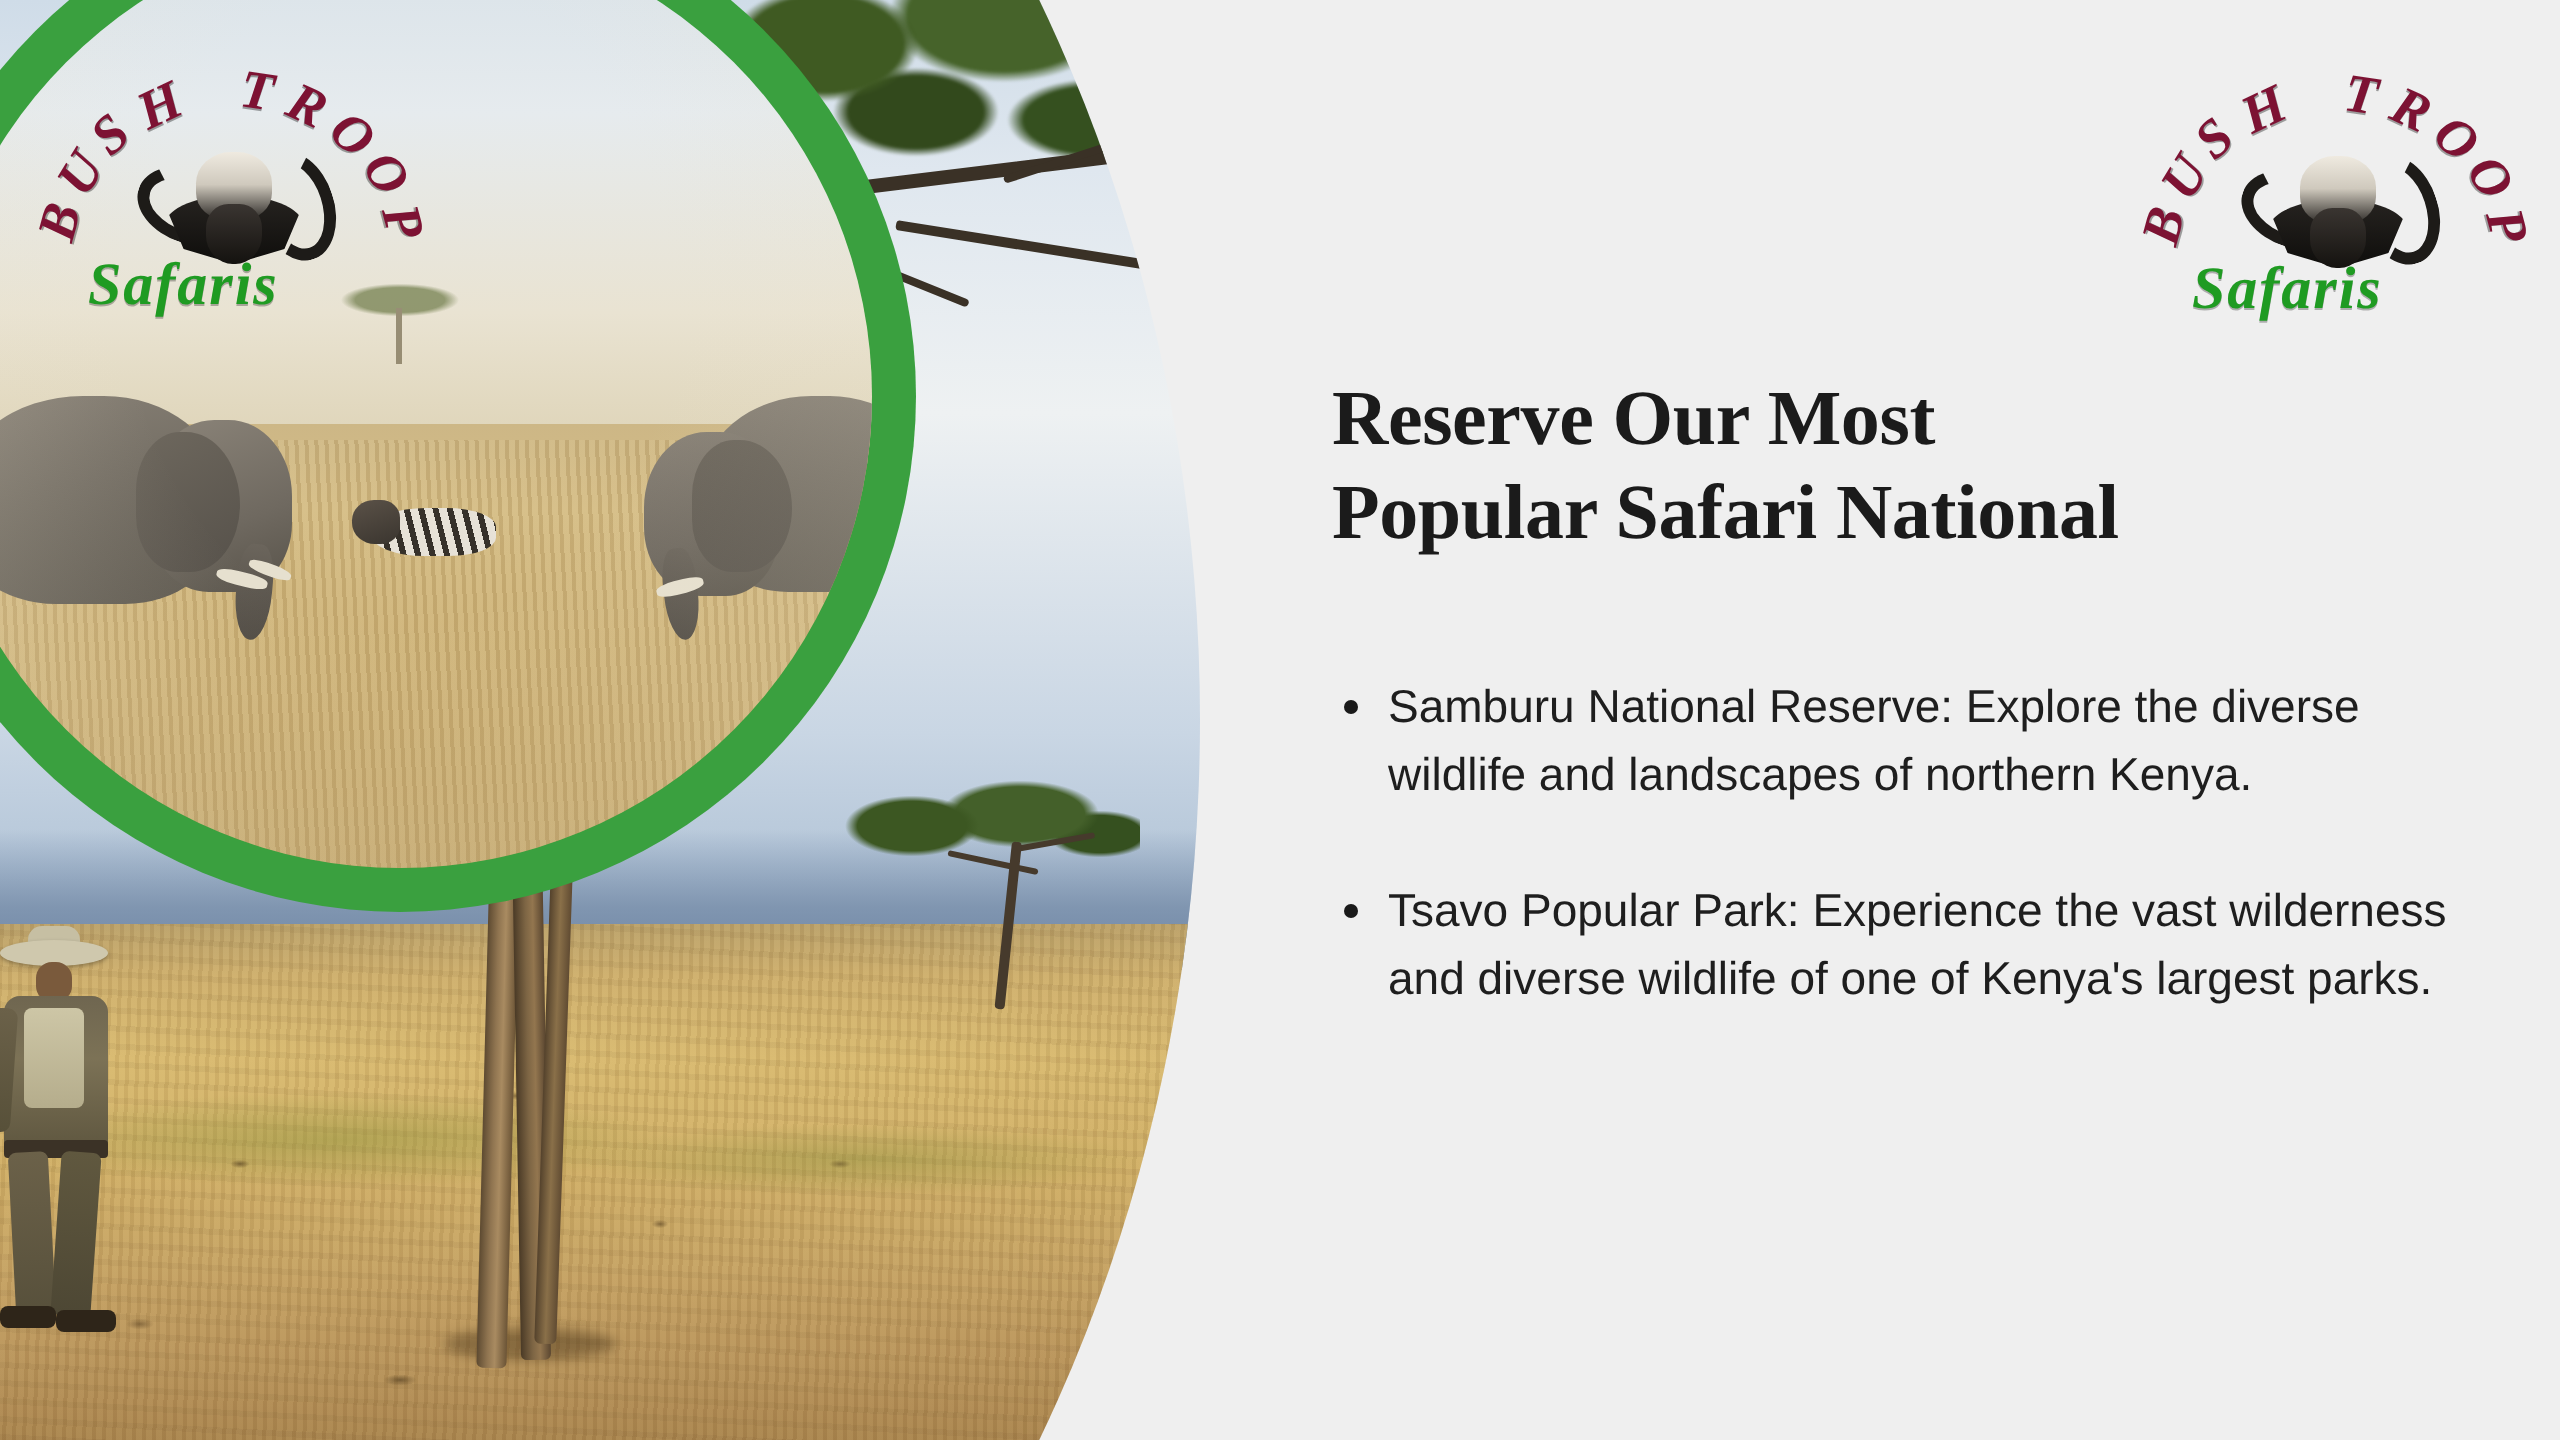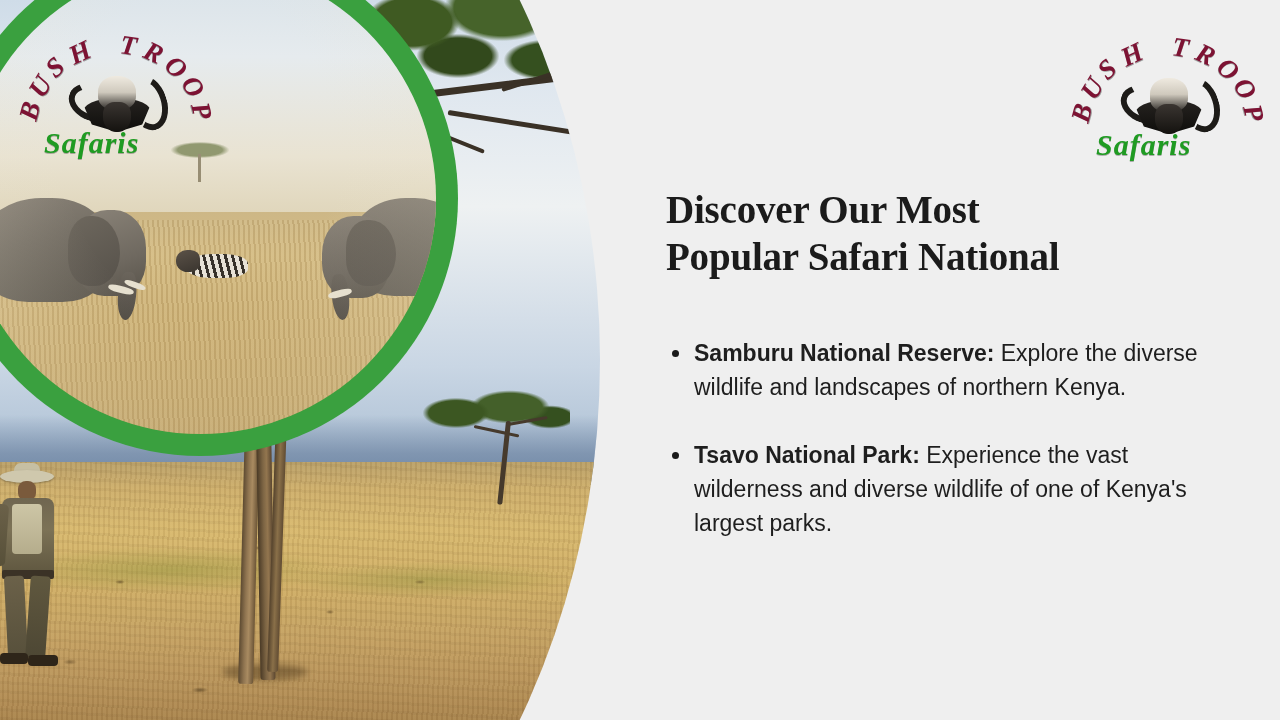--- a/index.html
+++ b/index.html
@@ -296,21 +296,21 @@
   .bullets li{
     position:relative;
     padding-left:28px;
     font-size:23px;line-height:34px;
     color:#1e1e1e;
     margin-bottom:34px;
   }
   .bullets li .dot{
     position:absolute;left:6px;top:14px;width:7px;height:7px;border-radius:50%;background:#1a1a1a;
   }
-  .bullets li b{font-weight:700;}
+  .bullets li b{font-weight:400;}
 </style>
 </head>
 <body>
 
 <div class="slide">
 
   <div class="photo-panel">
     <div class="sky"></div>
     <div class="horizon-haze"></div>
     <div class="ground"></div>
@@ -437,29 +437,29 @@
       <div class="bf-horn r"></div>
       <div class="bf-drape"></div>
       <div class="bf-face"></div>
       <div class="bf-muz"></div>
     </div>
     <div class="safaris">Safaris</div>
   </div>
 
   <div class="content">
     <h1 class="title">
-      <span>Discover Our Most</span><br>
+      <span>Reserve Our Most</span><br>
       <span>Popular Safari National</span>
     </h1>
 
     <ul class="bullets">
       <li>
         <span class="dot"></span>
         <b>Samburu National Reserve:</b><span> Explore the diverse wildlife and landscapes of northern Kenya.</span>
       </li>
       <li>
         <span class="dot"></span>
-        <b>Tsavo National Park:</b><span> Experience the vast wilderness and diverse wildlife of one of Kenya's largest parks.</span>
+        <b>Tsavo Popular Park:</b><span> Experience the vast wilderness and diverse wildlife of one of Kenya's largest parks.</span>
       </li>
     </ul>
   </div>
 
 </div>
 
 </body></html>

